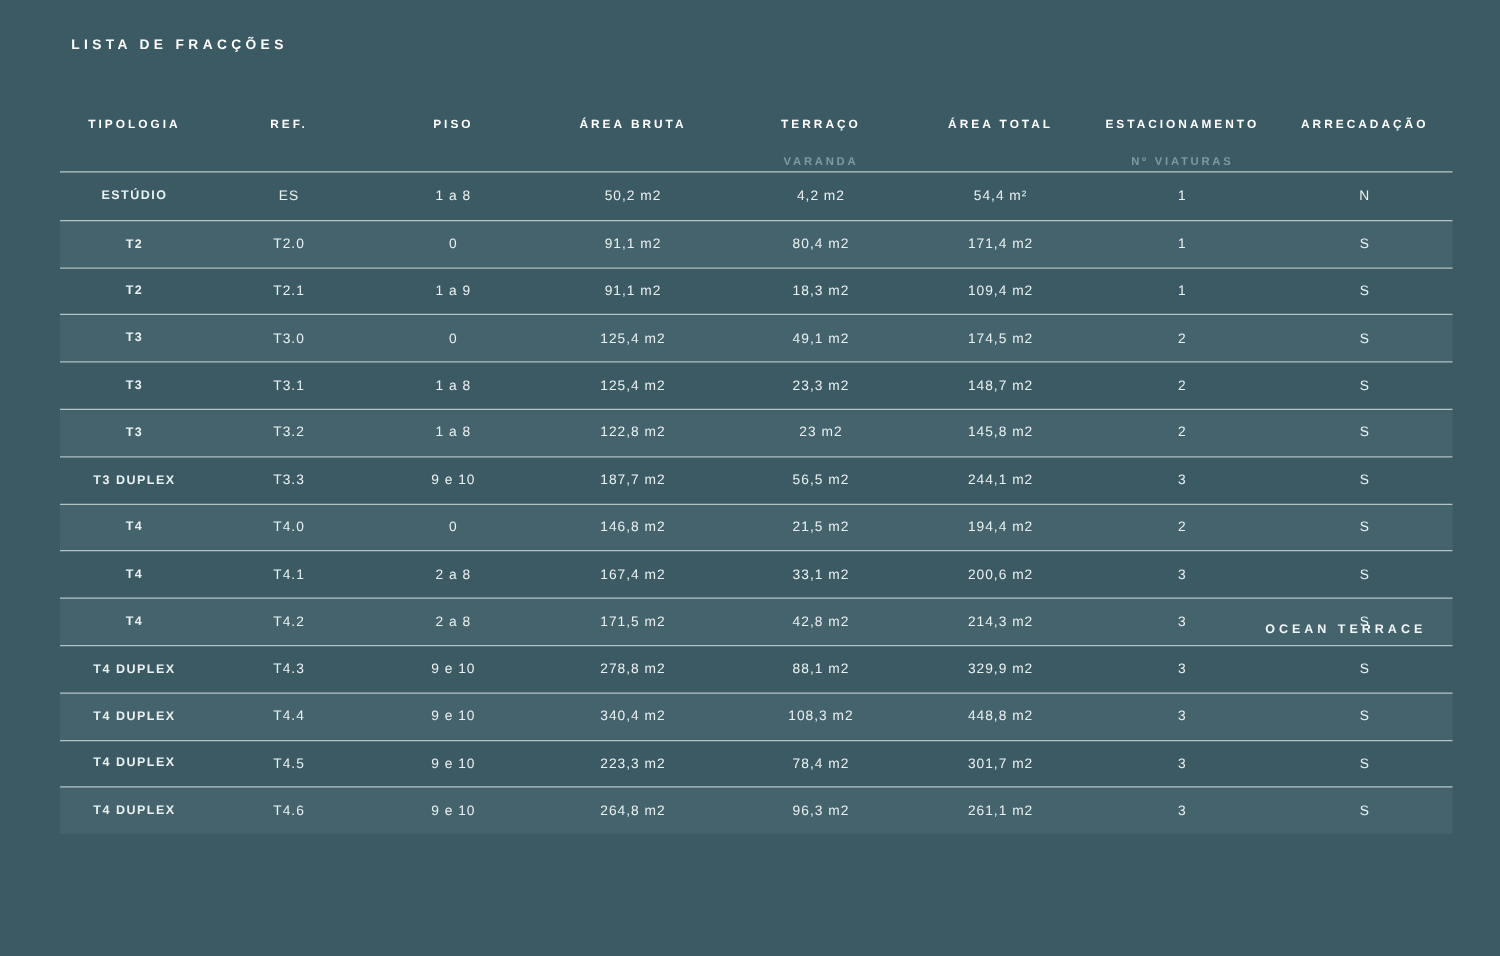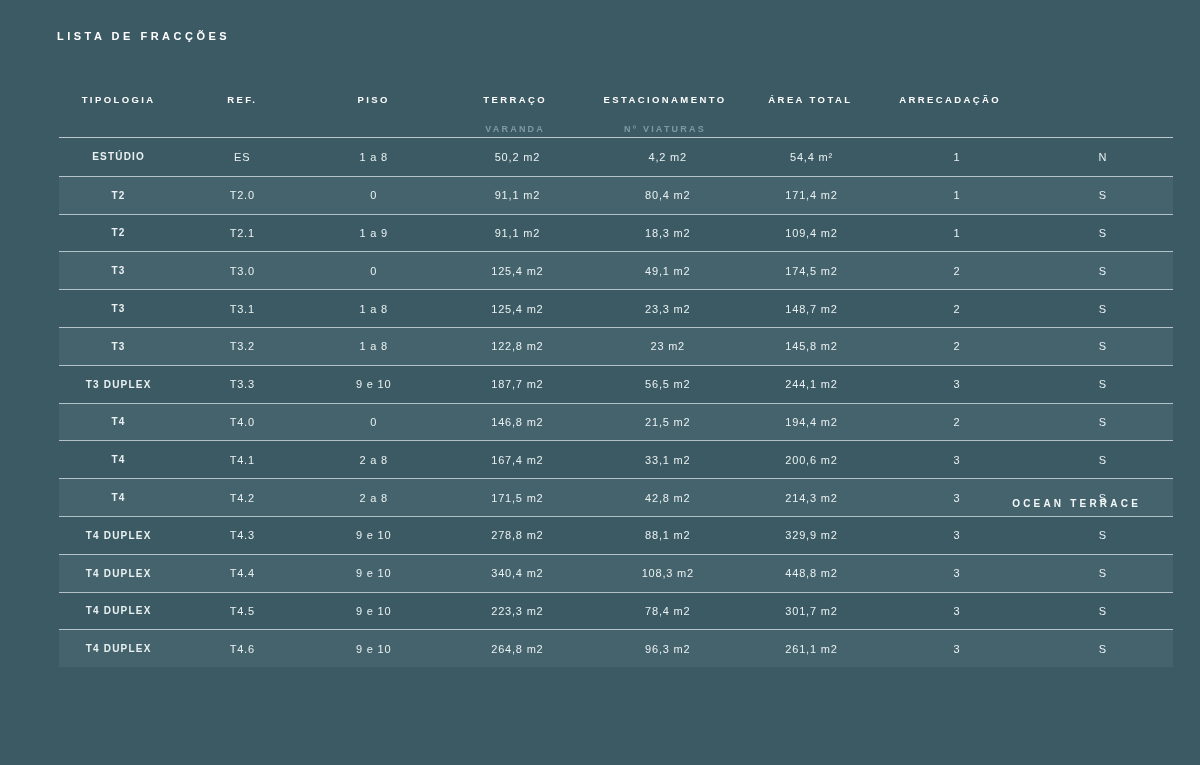--- a/index.html
+++ b/index.html
@@ -22,21 +22,21 @@
     left: 57px;
     top: 30px;
     color: #FFFFFF;
     font-size: 11px;
     font-weight: bold;
     letter-spacing: 3.5px;
     white-space: nowrap;
   }
   .fraction-table {
     position: absolute;
-    left: 59px;
+    left: 48px;
     top: 85px;
     width: 1114px;
   }
   .header-row {
     display: flex;
     height: 53px;
     box-sizing: border-box;
     border-bottom: 1px solid rgba(228,237,239,0.75);
   }
   .header-cell {
@@ -117,30 +117,33 @@
     <div class="header-row">
         <div class="header-cell c1">
           <span class="header-label">TIPOLOGIA</span>
         </div>
         <div class="header-cell c2">
           <span class="header-label">REF.</span>
         </div>
         <div class="header-cell c3">
           <span class="header-label">PISO</span>
         </div>
+        <div class="header-cell c4">
+          <span class="header-label">ÁREA BRUTA</span>
+        </div>
         <div class="header-cell c5">
           <span class="header-label">TERRAÇO</span>
           <span class="header-sublabel">VARANDA</span>
         </div>
+        <div class="header-cell c6">
+          <span class="header-label">ÁREA TOTAL</span>
+        </div>
         <div class="header-cell c7">
           <span class="header-label">ESTACIONAMENTO</span>
           <span class="header-sublabel">Nº VIATURAS</span>
-        </div>
-        <div class="header-cell c6">
-          <span class="header-label">ÁREA TOTAL</span>
         </div>
         <div class="header-cell c8">
           <span class="header-label">ARRECADAÇÃO</span>
         </div>
       </div>
     <div class="table-body">
         <div class="row">
           <div class="cell c1 tipologia-cell">ESTÚDIO</div>
           <div class="cell c2">ES</div>
           <div class="cell c3">1 a 8</div>

